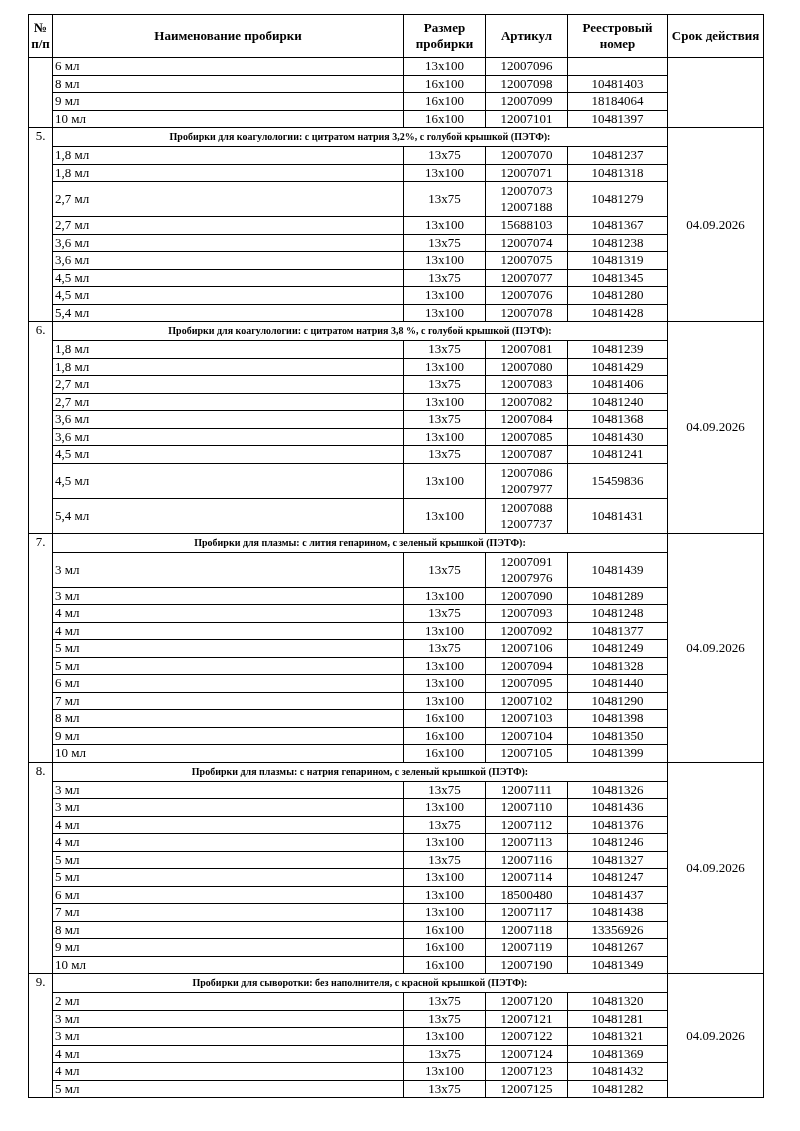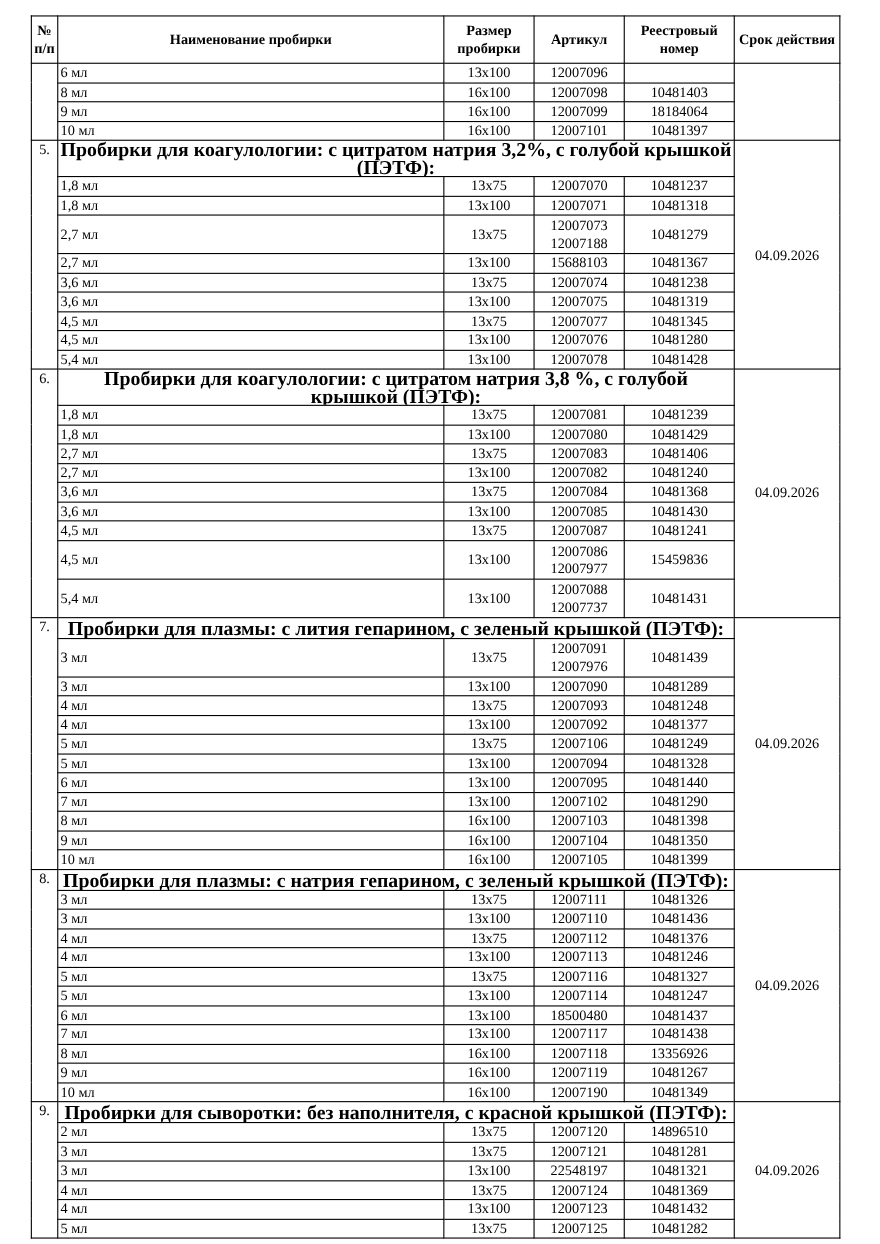--- a/index.html
+++ b/index.html
@@ -54,21 +54,21 @@
   }
   td.c-art { white-space: pre-line; }
   td.c-exp {
     text-align: center;
     vertical-align: middle;
   }
   td.section-title {
     font-weight: bold;
     text-align: center;
     vertical-align: middle;
-    font-size: 18px;
+    font-size: 10px;
   }
 </style>
 </head>
 <body>
 
 <table class="doc">
   <colgroup>
     <col style="width:24px">
     <col style="width:351px">
     <col style="width:82px">
@@ -379,32 +379,32 @@
       </tr>
       <tr class="section-row">
         <td class="c-num" rowspan="7">9.</td>
         <td class="section-title" colspan="4">Пробирки для сыворотки: без наполнителя, с красной крышкой (ПЭТФ):</td>
         <td class="c-exp" rowspan="7">04.09.2026</td>
       </tr>
       <tr class="data-row">
         <td class="c-name">2 мл</td>
         <td class="c-size">13x75</td>
         <td class="c-art">12007120</td>
-        <td class="c-reg">14896510</td>
+        <td class="c-reg">10481320</td>
       </tr>
       <tr class="data-row">
         <td class="c-name">3 мл</td>
         <td class="c-size">13x75</td>
         <td class="c-art">12007121</td>
         <td class="c-reg">10481281</td>
       </tr>
       <tr class="data-row">
         <td class="c-name">3 мл</td>
         <td class="c-size">13x100</td>
-        <td class="c-art">22548197</td>
+        <td class="c-art">12007122</td>
         <td class="c-reg">10481321</td>
       </tr>
       <tr class="data-row">
         <td class="c-name">4 мл</td>
         <td class="c-size">13x75</td>
         <td class="c-art">12007124</td>
         <td class="c-reg">10481369</td>
       </tr>
       <tr class="data-row">
         <td class="c-name">4 мл</td>

